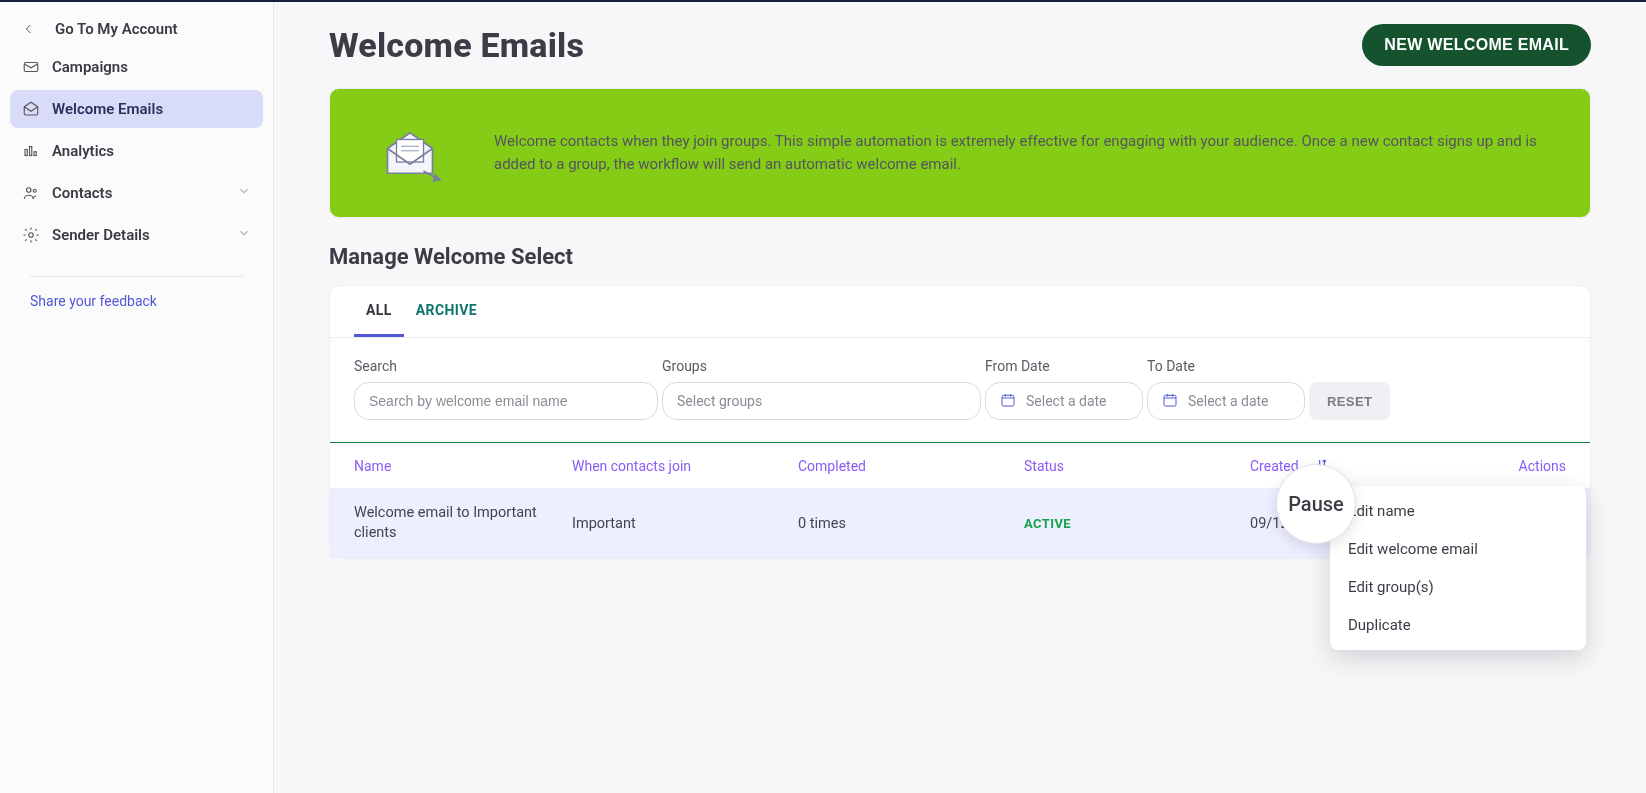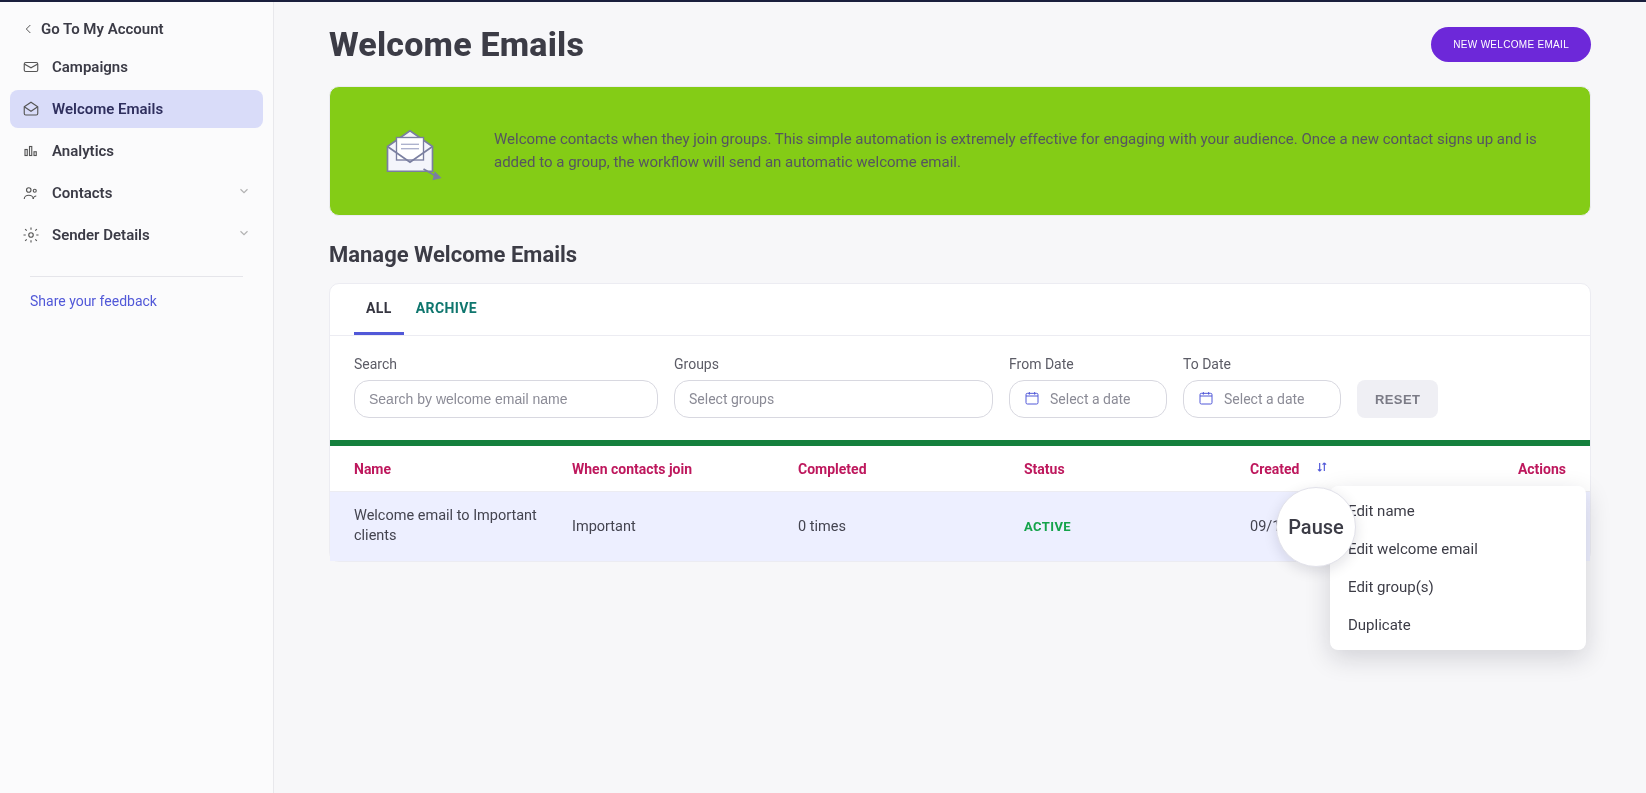--- a/index.html
+++ b/index.html
@@ -21,21 +21,21 @@
     width: 274px;
     background: #fbfbfc;
     border-right: 1px solid #e8e8ec;
     padding: 10px;
     display: flex;
     flex-direction: column;
   }
   .sidebar .account-link {
     display: flex;
     align-items: center;
-    gap: 3px;
+    gap: 17px;
     padding: 8px 10px;
     font-weight: 600;
     font-size: 15px;
     color: #3b3b46;
     cursor: pointer;
   }
   .nav-item {
     display: flex;
     align-items: center;
     gap: 12px;
@@ -83,27 +83,27 @@
     align-items: center;
     margin-bottom: 22px;
   }
   .page-title {
     font-size: 34px;
     font-weight: 800;
     color: #3c3c46;
     letter-spacing: .2px;
   }
   .btn-primary {
-    background: #6d28d9;
+    background: #14532d;
     color: #fff;
     border: none;
     padding: 12px 22px;
     border-radius: 999px;
-    font-weight: 400;
-    font-size: 10px;
+    font-weight: 700;
+    font-size: 16px;
     letter-spacing: .3px;
     cursor: pointer;
   }
   .intro-card {
     background: #84cc16;
     border: 1px solid #ececf2;
     border-radius: 10px;
     padding: 28px 44px;
     display: flex;
     align-items: center;
@@ -143,24 +143,24 @@
     color: #0f766e;
     cursor: pointer;
     border-bottom: 3px solid transparent;
   }
   .tab.active {
     color: #353540;
     border-bottom-color: #5158d8;
   }
   .filters {
     display: flex;
-    gap: 16px;
+    gap: 4px;
     padding: 20px 24px 22px;
     align-items: flex-end;
-    border-bottom: 6px solid #15803d;
+    border-bottom: 1px solid #15803d;
   }
   .field { display:flex; flex-direction:column; gap:8px; }
   .field-label { font-size:14px; color:#5c5c66; }
   .control {
     height: 38px;
     border: 1px solid #d8d8e0;
     border-radius: 15px;
     padding: 0 14px;
     font-size: 14px;
     color: #555;
@@ -195,23 +195,23 @@
     cursor:pointer;
   }
   .table-header, .table-row {
     display:grid;
     grid-template-columns: 210px 218px 218px 218px 190px 1fr;
     align-items:center;
     padding: 14px 24px;
     gap: 8px;
   }
   .table-header {
-    font-weight:700;
+    font-weight:400;
     font-size:14px;
-    color:#be185d;
+    color:#8b5cf6;
     border-bottom:1px solid #ececf2;
   }
   .th-created { display:flex; align-items:center; gap:16px; }
   .th-actions { text-align:right; }
   .table-row {
     background:#edefff;
     font-size:14.5px;
     color:#444450;
     min-height:54px;
   }
@@ -240,21 +240,21 @@
   }
   .dropdown-item {
     padding: 10px 18px;
     font-size:15px;
     color:#3c3c46;
     cursor:pointer;
   }
   .pause-bubble {
     position:absolute;
     right: 290px;
-    top: 485px;
+    top: 462px;
     width: 80px; height: 80px;
     border-radius:50%;
     background:#fff;
     border:1px solid #e2e2ea;
     box-shadow: 0 4px 14px rgba(20,20,40,.12);
     display:flex; align-items:center; justify-content:center;
     font-size:20px; font-weight:500; color:#3c3c46;
     z-index:30;
   }
   .sort-icon svg { stroke:#5158d8; }
@@ -356,21 +356,21 @@
           <line x1="24" y1="26" x2="40" y2="26" stroke="#9aa0c2"></line>
           <line x1="24" y1="30" x2="40" y2="30" stroke="#9aa0c2"></line>
           <path d="M12 28 L32 42 L52 28" fill="none" stroke="#7a7fa0" stroke-width="1.5"></path>
           <path d="M44 48 L58 56" stroke="#7a7fa0" stroke-width="1.5"></path>
           <path d="M54 50 L60 56 L52 58 Z" fill="#7a7fa0"></path>
         </svg>
       </div>
       <p>Welcome contacts when they join groups. This simple automation is extremely effective for engaging with your audience. Once a new contact signs up and is added to a group, the workflow will send an automatic welcome email.</p>
     </div>
 
-    <h2 class="section-title">Manage Welcome Emails</h2>
+    <h2 class="section-title">Manage Welcome Select</h2>
 
     <div class="manage-card">
       <div class="tabs">
         <div class="tab active">ALL</div>
         <div class="tab">ARCHIVE</div>
       </div>
 
       <div class="filters">
         <div class="field">
           <span class="field-label">Search</span>

